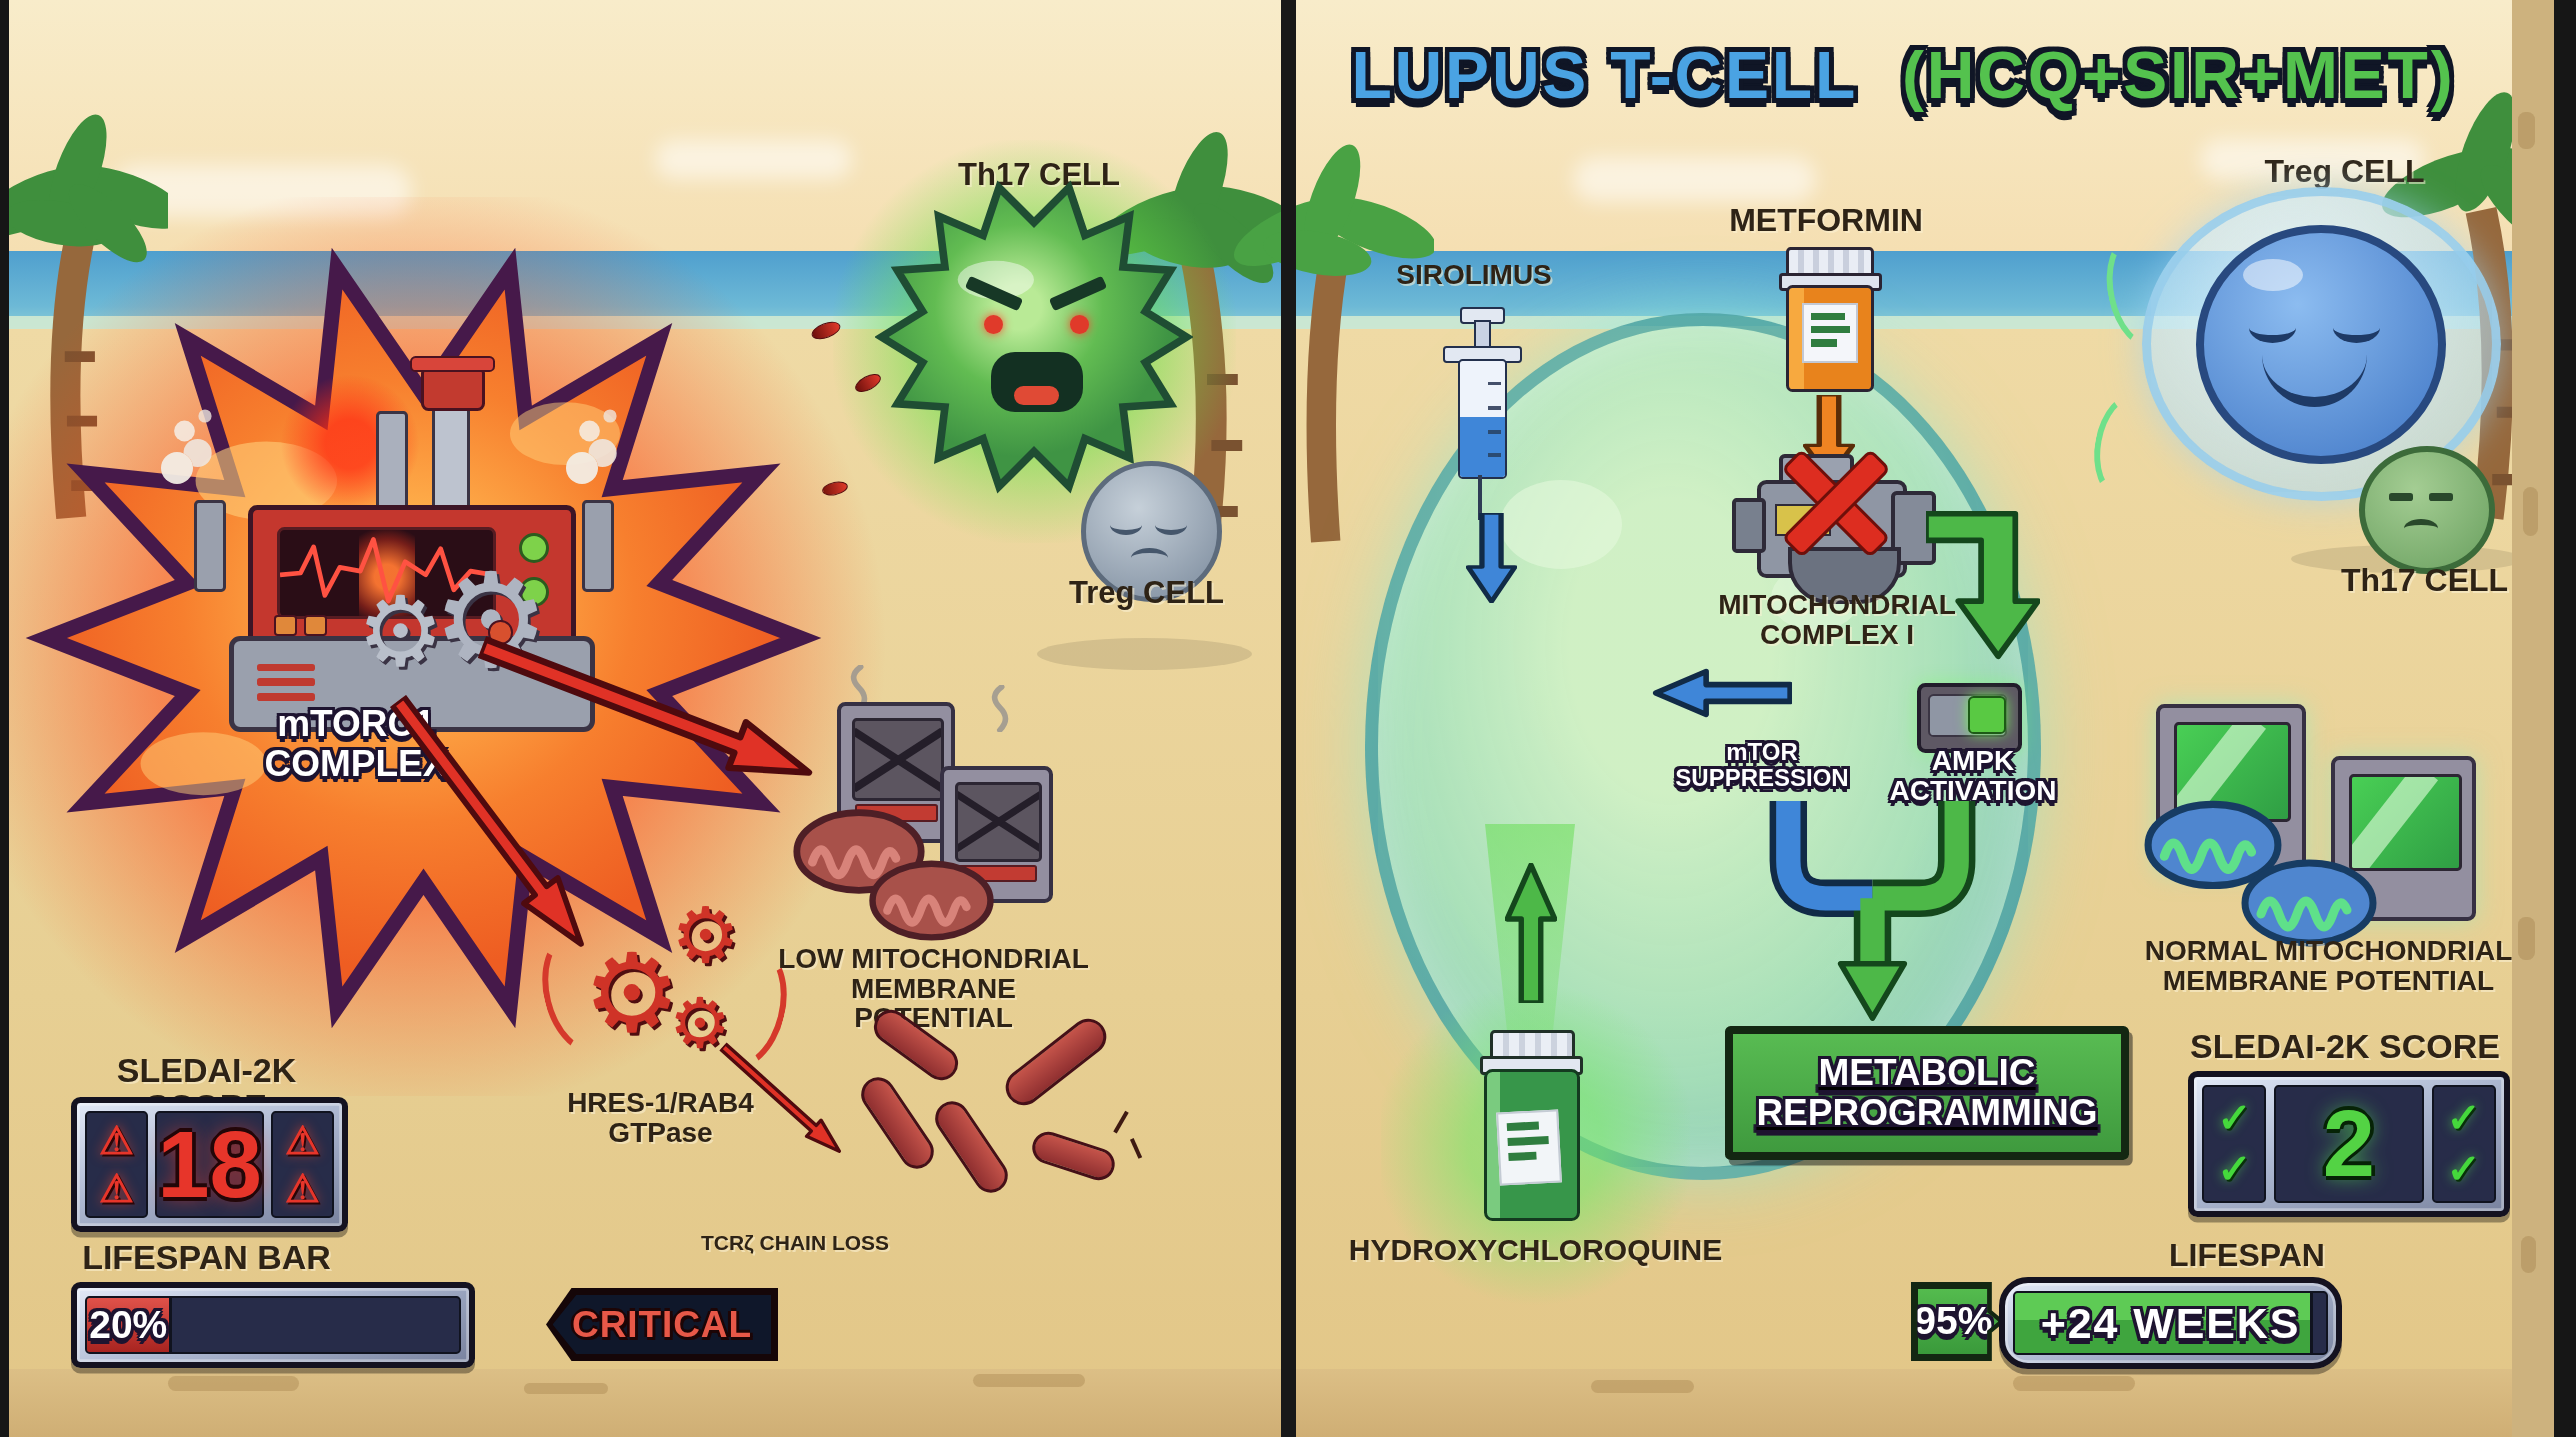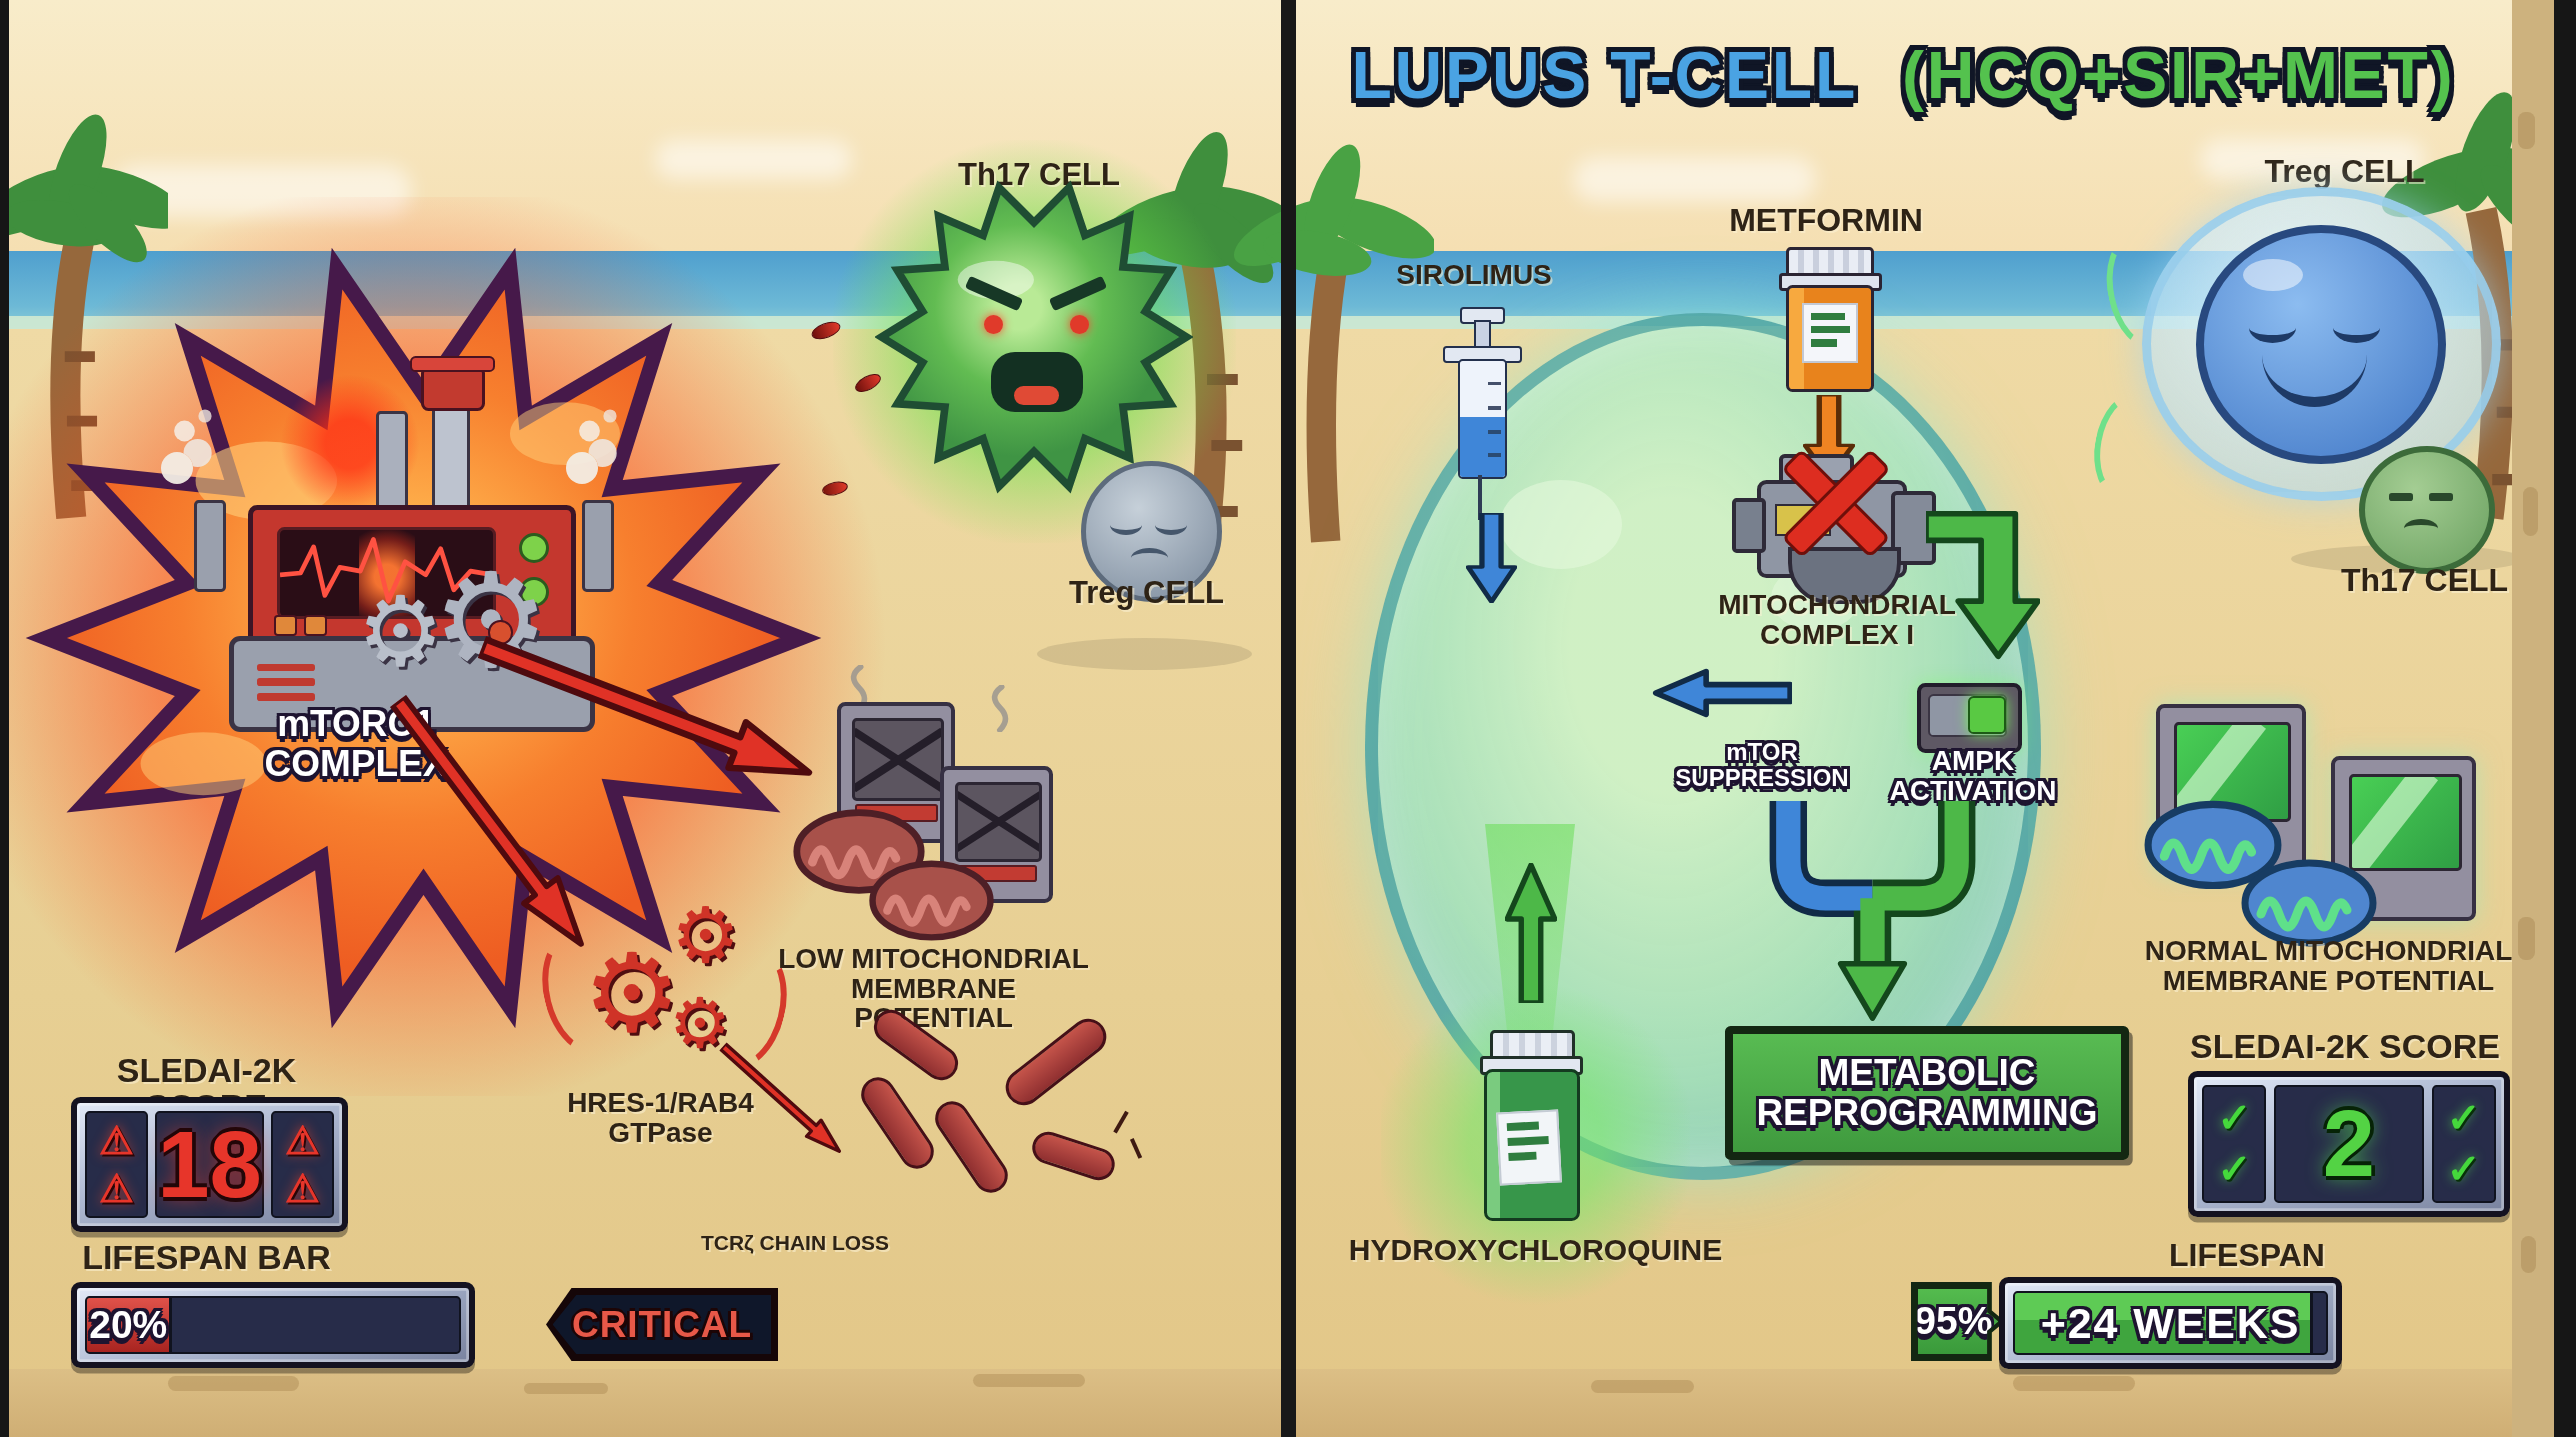--- a/index.html
+++ b/index.html
@@ -358,21 +358,21 @@
 
   <svg class="abs" style="left:1749px;top:801px;width:247px;height:232px;" viewBox="0 0 264 248">
     <path d="M42,0 V64 Q42,104 82,104 H132" fill="none" stroke="#112b47" stroke-width="40" stroke-linecap="butt"></path>
     <path d="M222,0 V64 Q222,104 182,104 H132" fill="none" stroke="#14471c" stroke-width="40"></path>
     <path d="M132,104 V178" fill="none" stroke="#14471c" stroke-width="40"></path>
     <path d="M42,0 V64 Q42,104 82,104 H132" fill="none" stroke="#3f86d8" stroke-width="26"></path>
     <path d="M222,0 V64 Q222,104 182,104 H132" fill="none" stroke="#4db848" stroke-width="26"></path>
     <path d="M132,104 V178" fill="none" stroke="#4db848" stroke-width="26"></path>
     <polygon points="98,174 166,174 132,232" fill="#4db848" stroke="#14471c" stroke-width="6" stroke-linejoin="round"></polygon>
   </svg>
-  <div class="abs" style="left:1725px;top:1026px;width:388px;height:118px;background:linear-gradient(180deg,#58bb52,#3f9a3e);border:8.4px solid #132712;border-radius:5.6px;box-shadow:3.7px 5.6px 0 rgba(20,20,20,.5);display:flex;align-items:center;justify-content:center;">
+  <div class="abs" style="left:1725px;top:1026px;width:388px;height:118px;background:linear-gradient(180deg,#58bb52,#3f9a3e);border:8.4px solid #132712;border-radius:5.6px;box-shadow:3.7px 5.6px 0 rgba(20,20,20,.5);display:flex;align-items:center;justify-content:center;text-decoration:underline;">
     <div class="ow" style="width:365px;font-size:37px;">METABOLIC REPROGRAMMING</div>
   </div>
 
   <div class="abs" style="left:1381px;top:983px;width:309px;height:323px;background:radial-gradient(circle,rgba(120,230,105,.6) 30%,rgba(120,230,105,0) 72%);"></div>
   <div class="abs" style="left:1485px;top:824px;width:90px;height:220px;background:linear-gradient(180deg,rgba(110,222,92,.6),rgba(110,222,92,.25));clip-path:polygon(26% 100%,74% 100%,100% 0,0 0);"></div>
   <svg class="abs" style="left:1505px;top:863px;width:52px;height:140px;transform:rotate(180deg);" viewBox="0 0 48 130" preserveAspectRatio="none">
     <polygon points="15,0 33,0 33,78 46,78 24,128 2,78 15,78" fill="#4db848" stroke="#14471c" stroke-width="5" stroke-linejoin="round"></polygon>
   </svg>
   <div class="abs" style="left:1471px;top:1030px;width:116px;height:195px;">
     <div class="abs" style="left:19px;top:0;width:79px;height:32px;background:repeating-linear-gradient(90deg,#eaeef5 0 10.3px,#ccd2de 10.3px 16px);border:3.7px solid #203028;border-radius:4.7px;"></div>
@@ -444,21 +444,21 @@
       </div>
     </div>
   </div>
 
   <div class="abs od" style="left:2130px;top:1239px;width:234px;font-size:32px;">LIFESPAN BAR</div>
   <div class="abs" style="left:1911px;top:1282px;width:94px;height:79px;background:#132712;clip-path:polygon(0 0,86% 0,86% 36%,100% 50%,86% 64%,86% 100%,0 100%);">
     <div class="abs" style="left:6.6px;top:6.6px;right:6.6px;bottom:6.6px;background:linear-gradient(180deg,#54bb4e,#3a9a3b);clip-path:polygon(0 0,86% 0,86% 36%,100% 50%,86% 64%,86% 100%,0 100%);display:flex;align-items:center;justify-content:center;">
       <span class="ow" style="font-size:39px;padding-right:9.4px;">95%</span>
     </div>
   </div>
-  <div class="abs metal" style="left:1999px;top:1277px;width:343px;height:92px;box-sizing:border-box;padding:0;">
+  <div class="abs metal" style="left:1999px;top:1277px;width:343px;height:92px;box-sizing:border-box;padding:0;border-radius:29px;">
     <div class="bar-inner">
       <div class="abs" style="left:0;top:0;height:100%;width:95%;background:linear-gradient(180deg,#5ecb55 0 45%,#3fa53e 45%);border-right:3.7px solid #10131f;"></div>
       <div class="abs ow" style="left:0;top:0;width:100%;height:100%;display:flex;align-items:center;justify-content:center;font-size:43px;letter-spacing:1.9px;">+24 WEEKS</div>
     </div>
   </div>
 
   <div class="abs" style="left:2512px;top:0;width:43px;height:1438px;background:#cdb27e;">
     <div class="abs blob" style="left:5.6px;top:112px;width:17px;height:37px;"></div>
     <div class="abs blob" style="left:11.2px;top:487px;width:15px;height:49px;"></div>
     <div class="abs blob" style="left:5.6px;top:917px;width:17px;height:43px;"></div>

